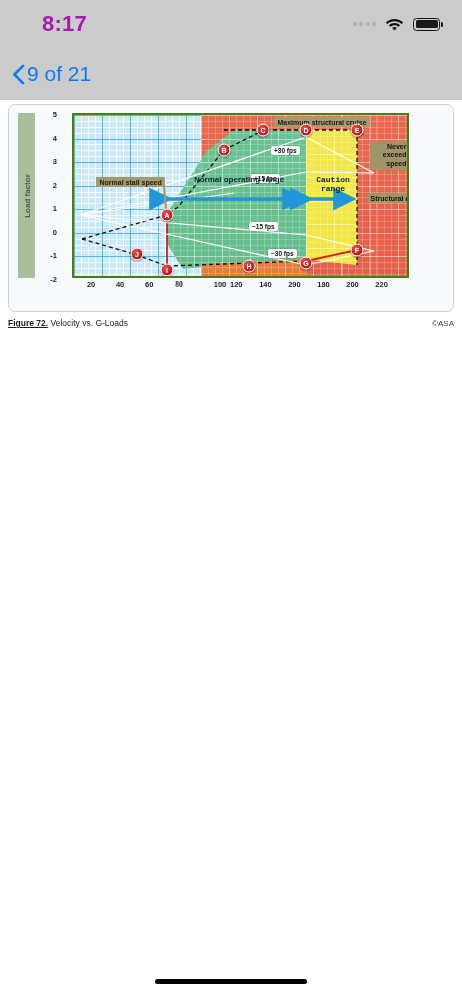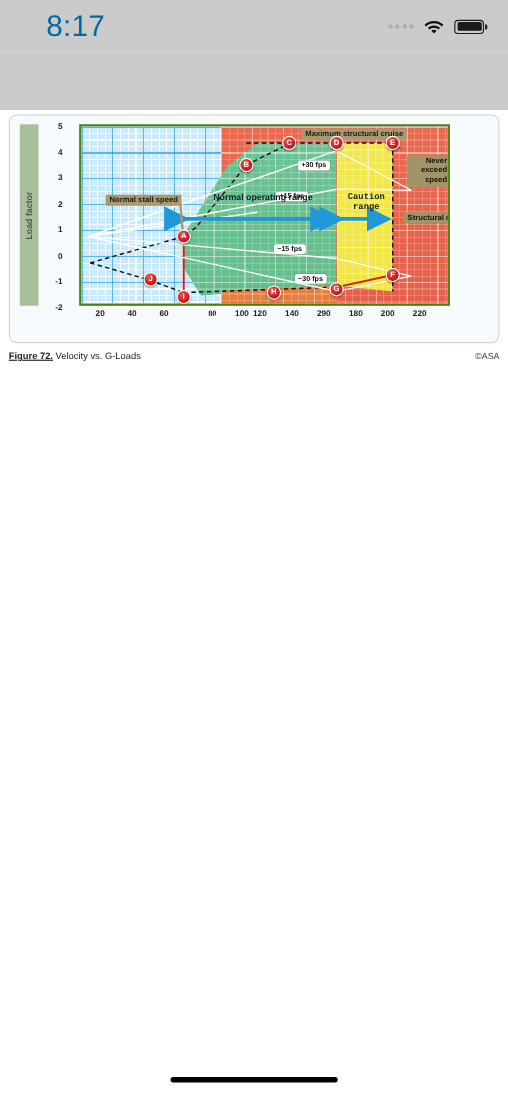--- a/index.html
+++ b/index.html
@@ -12,21 +12,21 @@
     overflow:hidden;
   }
 
   
   .status-bar{
     position:absolute; left:0; top:0; width:462px; height:48px;
     background:#cbcbcb;
     display:flex; align-items:center; justify-content:space-between;
     padding:0 22px 0 42px;
   }
-  .status-time{ font-size:27px; font-weight:400; color:#0369a1; letter-spacing:.2px; }
+  .status-time{ font-size:22px; font-weight:700; color:#a21caf; letter-spacing:.2px; }
   .status-right{ display:flex; align-items:center; gap:9px; }
   .sig-dots{ display:flex; gap:2.5px; align-items:center; }
   .sig-dots i{ width:4px; height:4px; border-radius:50%; background:#aeaeae; display:block; }
   .wifi{ width:19px; height:14px; display:block; }
   .battery{ width:27px; height:13px; border:1.5px solid #1a1a1a; border-radius:3.5px; position:relative; padding:1.5px; }
   .battery::after{
     content:""; position:absolute; right:-3.5px; top:3.5px;
     width:2px; height:5px; background:#1a1a1a; border-radius:0 1.5px 1.5px 0;
   }
   .battery i{ display:block; width:100%; height:100%; background:#1a1a1a; border-radius:1.5px; }
@@ -194,20 +194,26 @@
       <path d="M9.5 6.1c-2.2 0-4.2.85-5.6 2.2l1.55 1.5C6.5 8.85 7.9 8.2 9.5 8.2s3 .65 4.05 1.6l1.55-1.5C13.7 6.95 11.7 6.1 9.5 6.1z" fill="#111"></path>
       <path d="M9.5 10.1c-.95 0-1.8.38-2.4.95l2.4 2.35 2.4-2.35c-.6-.57-1.45-.95-2.4-.95z" fill="#111"></path>
     </svg>
     <div class="battery">
         <i></i>
       </div>
   </div>
 </div>
 
 <div class="nav-bar">
+  <div class="back-btn">
+    <svg class="chev" viewBox="0 0 13 21">
+      <path d="M11 1.8L2.4 10.5 11 19.2" stroke="#0a7cf8" stroke-width="2.6" fill="none" stroke-linecap="round" stroke-linejoin="round"></path>
+    </svg>
+    <span>9 of 21</span>
+  </div>
 </div>
 
 <div class="content">
 
   <div class="fig-card">
     <div class="chart">
 
       <div class="ylabel-band">
         <span>Load factor</span>
       </div>
@@ -321,21 +327,21 @@
 
         <div class="callout dark" style="left:296px; top:26px; text-align:right; white-space:normal; width:40px; line-height:1.25;">Never exceed speed</div>
 
         <div class="callout dark" style="left:293px; top:78px;">Structural damage</div>
       </div>
 
       <div class="xaxis">
         <div class="xtick" style="left:29.1px;">20</div>
         <div class="xtick" style="left:58.1px;">40</div>
         <div class="xtick" style="left:87.2px;">60</div>
-        <div class="xtick" style="left:131px;font-family:Liberation Serif, serif;">80</div>
+        <div class="xtick" style="left:117px;font-family:Liberation Serif, serif;">80</div>
         <div class="xtick" style="left:158px;">100</div>
         <div class="xtick" style="left:174.3px;">120</div>
         <div class="xtick" style="left:203.4px;">140</div>
         <div class="xtick" style="left:232.4px;">290</div>
         <div class="xtick" style="left:261.5px;">180</div>
         <div class="xtick" style="left:290.5px;">200</div>
         <div class="xtick" style="left:319.6px;">220</div>
       </div>
 
 

